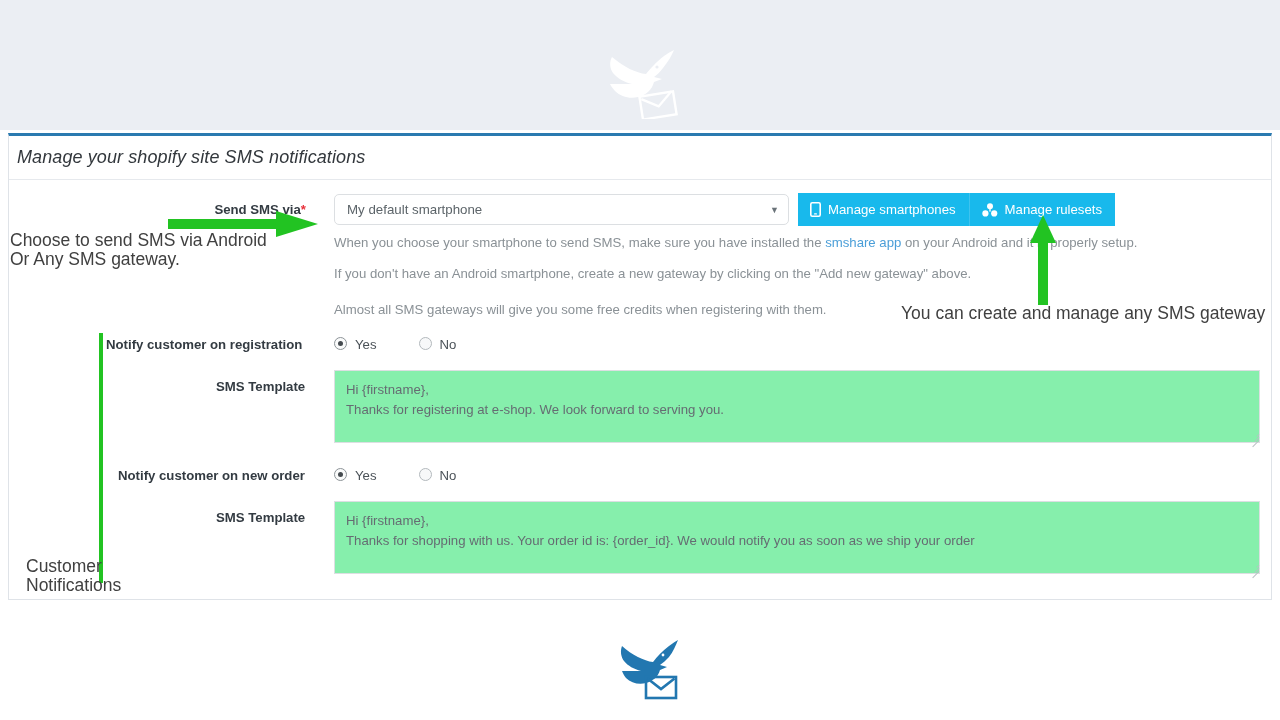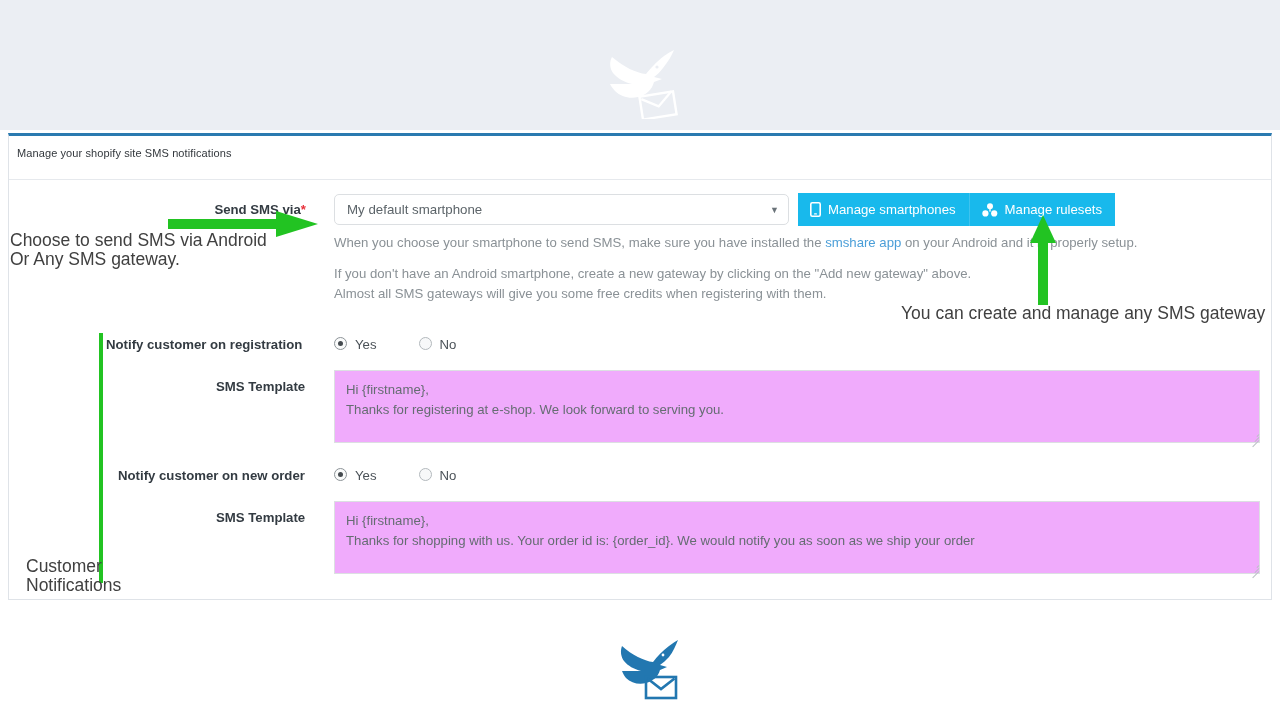--- a/index.html
+++ b/index.html
@@ -42,25 +42,26 @@
   .panel-heading {
     position: absolute;
     left: 0; top: 0;
     width: 100%; height: 44px;
     border-bottom: 1px solid #e6e9ed;
     box-sizing: border-box;
   }
   .panel-title {
     position: absolute;
     left: 8px; top: 11px;
-    font-size: 11px;
+    font-size: 18px;
     color: #32373c;
     font-weight: 400;
     letter-spacing: 0.1px;
     white-space: nowrap;
+    font-style: italic;
   }
   
   .form-label {
     position: absolute;
     font-size: 13.2px;
     font-weight: bold;
     color: #333b42;
     text-align: right;
     white-space: nowrap;
   }
@@ -146,21 +147,21 @@
     background: #454b50;
   }
   .radio-label { font-size: 13.2px; color: #4b5258; }
   .radio-gap { width: 26px; display: inline-block; }
 
   
   .ta {
     position: absolute;
     box-sizing: border-box;
     border: 1px solid #dcdfe2;
-    background: #f0abfc;
+    background: #86efac;
     font-family: "Liberation Sans", sans-serif;
     font-size: 13.2px;
     color: #656c72;
     line-height: 20px;
     padding: 9px 11px;
     resize: none;
     outline: none;
     overflow: hidden;
     white-space: pre;
   }
@@ -258,21 +259,21 @@
           </svg>
       </span>
       <span>Manage rulesets</span>
     </button>
   </div>
 
   <div class="help-text" style="left:334px; top:233px;">
     <span>When you choose your smartphone to send SMS, make sure you have installed the </span><a class="help-link" href="#">smshare app</a><span> on your Android and it is properly setup.</span>
   </div>
   <div class="help-text" style="left:334px; top:264px;">If you don't have an Android smartphone, create a new gateway by clicking on the "Add new gateway" above.</div>
-  <div class="help-text" style="left:334px; top:284px;">Almost all SMS gateways will give you some free credits when registering with them.</div>
+  <div class="help-text" style="left:334px; top:300px;">Almost all SMS gateways will give you some free credits when registering with them.</div>
 
   <div class="form-label" style="left:106px; top:337px;">Notify customer on registration</div>
 
   <div class="radio-row" style="left:334px; top:337px;">
     <span class="radio checked"></span>
     <span class="radio-label">Yes</span>
     <span class="radio-gap"></span>
     <span class="radio"></span>
     <span class="radio-label">No</span>
   </div>

